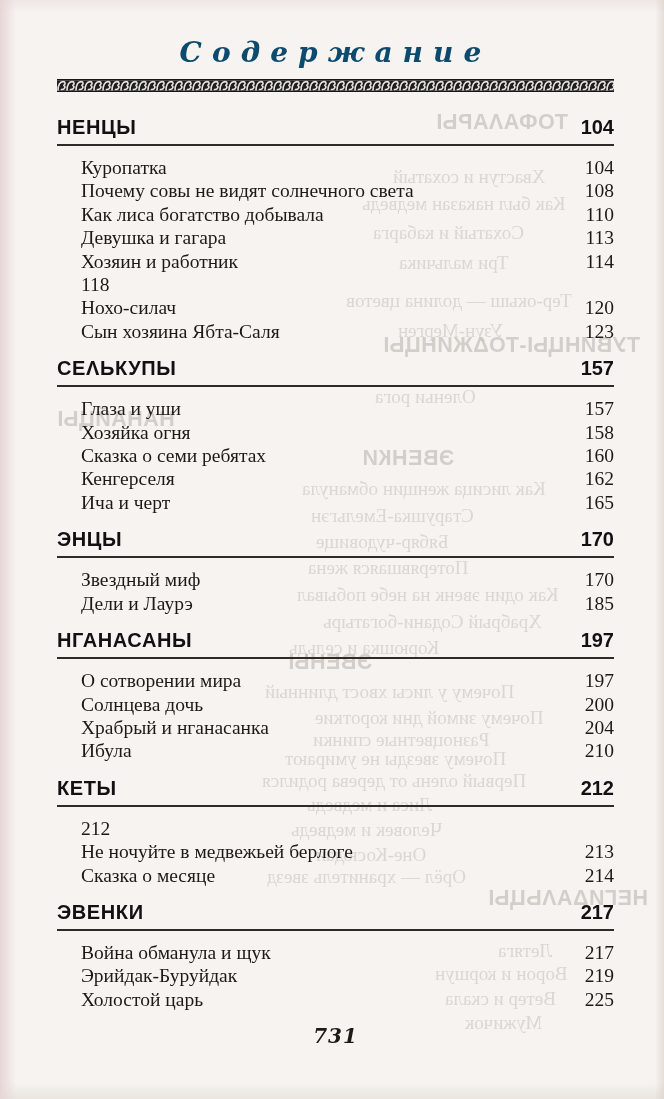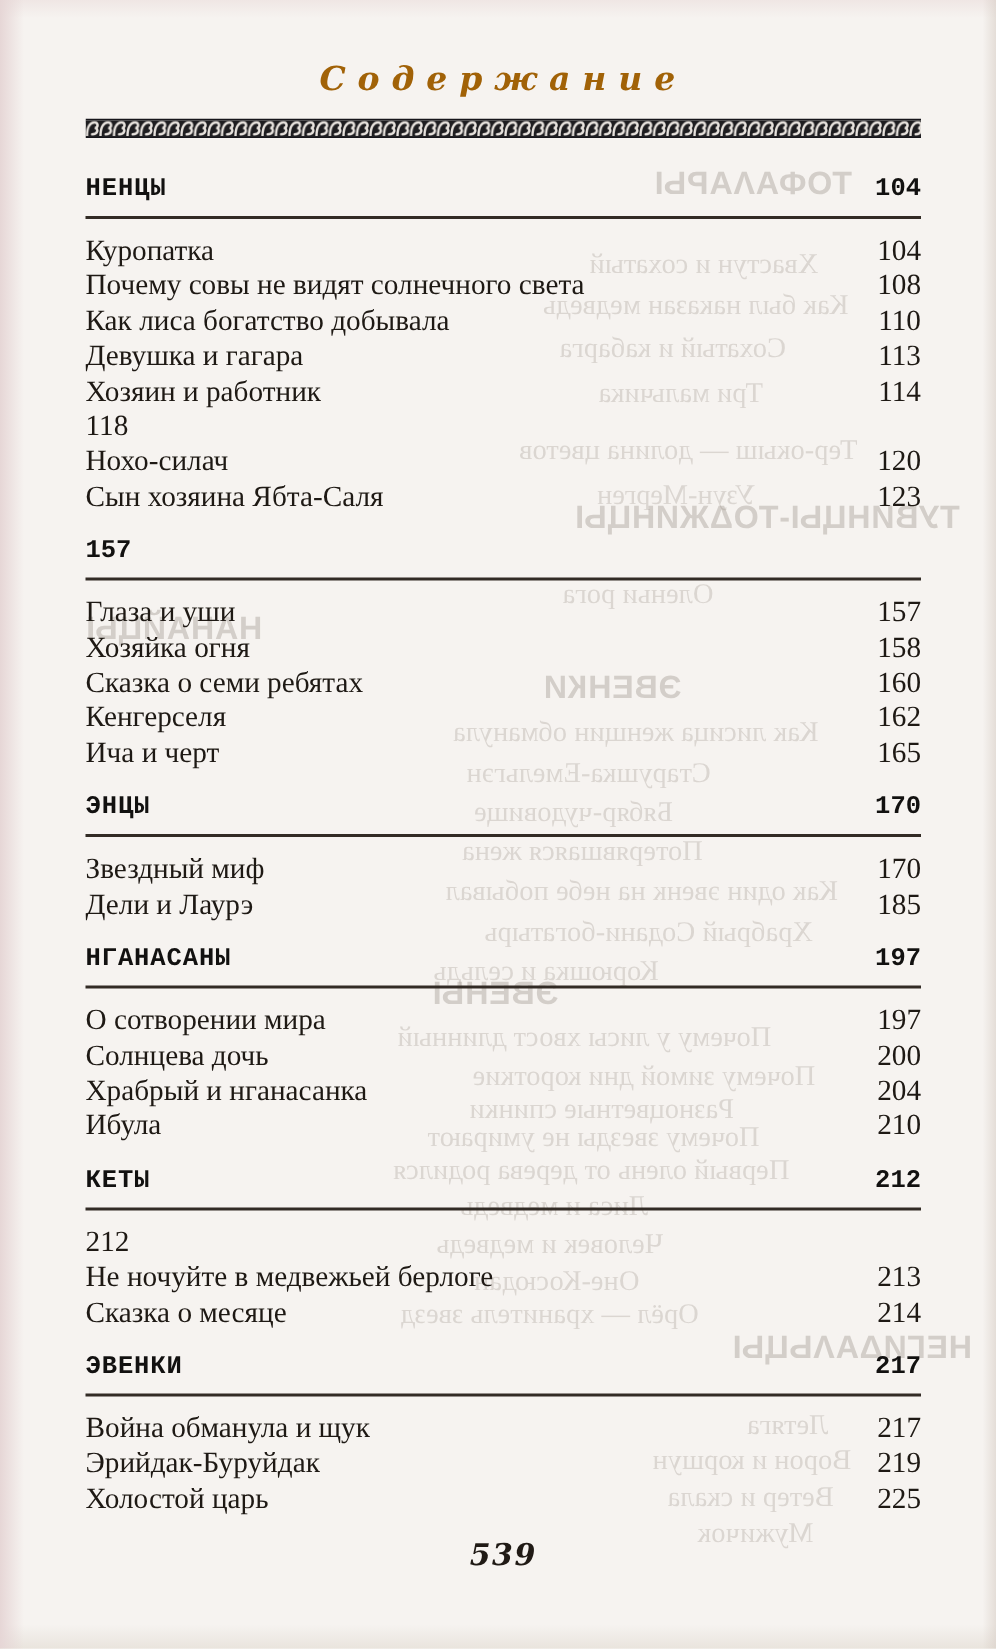--- a/index.html
+++ b/index.html
@@ -14,38 +14,38 @@
     font-family:"Liberation Serif", serif;
     color:#1c1713;
   }
   .page{position:relative;height:100%;box-sizing:border-box;padding:40px 50px 0 57px;}
   .content{position:relative;z-index:1;}
   
   .title{
     text-align:center;
     font-family:"DejaVu Serif", serif;
     font-style:italic;font-weight:700;
-    font-size:22px;line-height:26px;
+    font-size:28px;line-height:26px;
     letter-spacing:.36em;
-    color:#a16207;
+    color:#0c4a6e;
   }
   .ornament{margin-top:13px;height:13px;line-height:0;}
   .ornament svg{display:block;}
   
   #sections .sec{margin-bottom:13px;}
   #sections .sec:first-child{margin-top:23px;}
   .sec-head{
     display:flex;justify-content:space-between;align-items:baseline;
-    font-family:Liberation Mono, monospace;
-    font-weight:700;font-size:17px;line-height:24px;color:#121110;
+    font-family:Liberation Sans, sans-serif;
+    font-weight:700;font-size:20px;line-height:24px;color:#121110;
   }
   .sec-label{letter-spacing:.6px;}
   .sec-rule{height:2px;background:#322b25;margin-top:5px;}
   .entries{list-style:none;margin:10px 0 0;padding:0;}
-  .entry{display:flex;justify-content:space-between;font-size:19.5px;line-height:23.4px;color:#1e1914;}
+  .entry{display:flex;justify-content:space-between;font-size:19.5px;line-height:23.4px;color:#1e1914;margin-left:24px;}
   .entry-page{font-variant-numeric:lining-nums;}
   
   .folio{
     text-align:center;margin-top:8px;
     font-family:"DejaVu Serif", serif;
     font-style:italic;font-weight:700;font-size:20px;letter-spacing:1px;color:#201a15;
   }
   
   #ghost-layer{position:absolute;inset:0;z-index:0;pointer-events:none;overflow:hidden;}
   .ghost{
@@ -162,20 +162,21 @@
 
   <li class="entry">
     <span class="entry-title">Сын хозяина Ябта-Саля</span>
     <span class="entry-page">123</span>
   </li>
 </ul>
   </section>
 
   <section class="sec">
     <div class="sec-head">
+      <span class="sec-label">СЕΛЬКУПЫ</span>
       <span class="sec-page">157</span>
     </div>
     <div class="sec-rule"></div>
     <ul class="entries">
   <li class="entry">
     <span class="entry-title">Глаза и уши</span>
     <span class="entry-page">157</span>
   </li>
 
   <li class="entry">
@@ -289,15 +290,15 @@
   </li>
 
   <li class="entry">
     <span class="entry-title">Холостой царь</span>
     <span class="entry-page">225</span>
   </li>
 </ul>
   </section>
 </div>
 
-    <div class="folio">539</div>
+    <div class="folio">731</div>
   </div>
 </div>
 
 </body></html>

